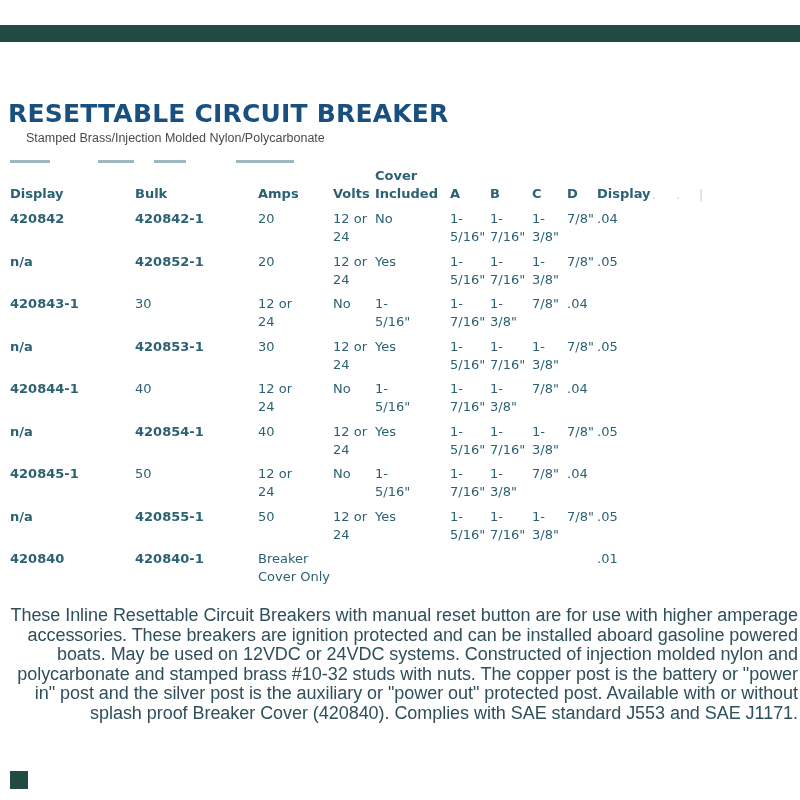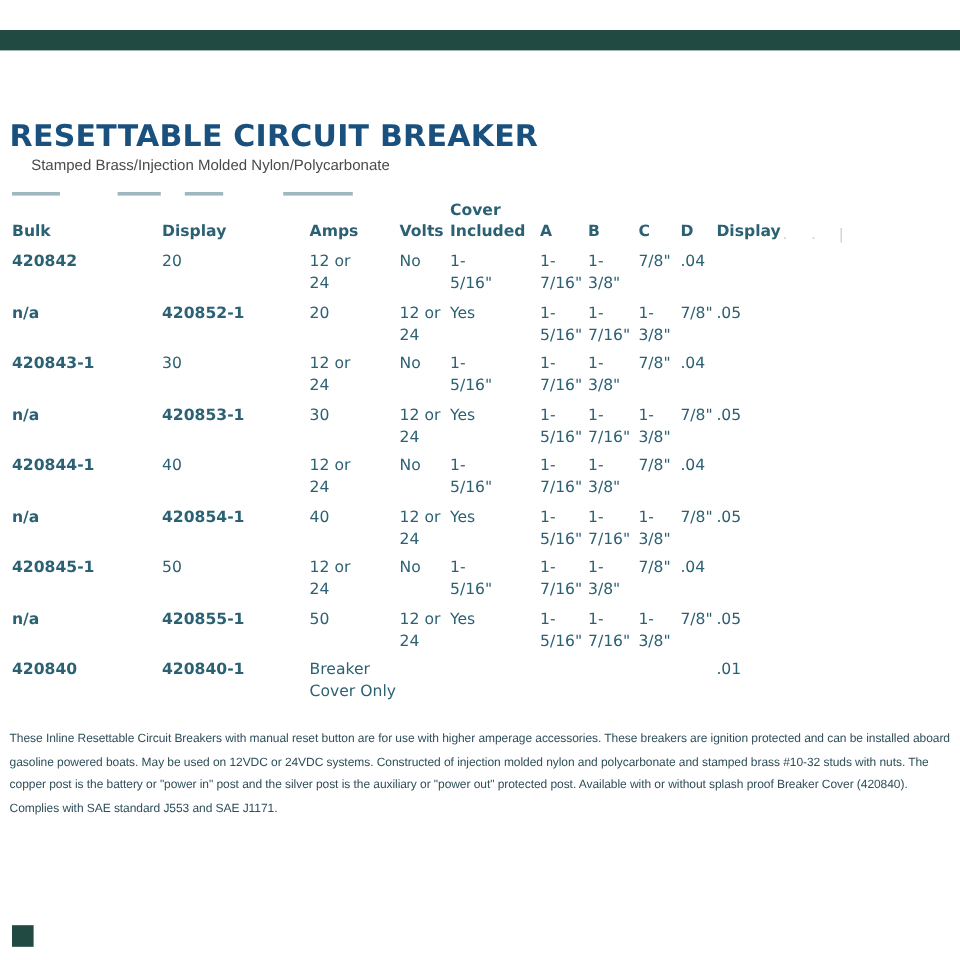--- a/index.html
+++ b/index.html
@@ -73,24 +73,25 @@
   .trow { display: grid; grid-template-columns: 125px 123px 75px 42px 75px 40px 42px 35px 30px 1fr; height: 42.5px; }
   .trow .cell { white-space: nowrap; }
   .trow .cell .line { line-height: 18px; height: 18px; }
   .col-bulk, .col-display { font-weight: bold; }
   
   .description {
     position: absolute;
     left: 8px; top: 606px;
     width: 790px;
     font-family: "Liberation Sans", sans-serif;
-    font-size: 10px;
+    font-size: 18px;
     line-height: 19.5px;
     letter-spacing: -0.05px;
     color: var(--paragraph-color, #2f4f5a);
+    text-align: right;
   }
 </style>
 </head>
 <body>
 
 <div id="page">
 
   <div class="topbar"></div>
 
   <div class="page-title">RESETTABLE CIRCUIT BREAKER</div>
@@ -98,39 +99,42 @@
 
   <div class="ghost-dashes">
     <span class="d1"></span>
       <span class="d2"></span>
       <span class="d3"></span>
       <span class="d4"></span>
   </div>
 
   <div class="spec-table">
     <div class="grid-row thead">
+      <div class="hcell"><span>Display</span></div>
       <div class="hcell"><span>Bulk</span></div>
-      <div class="hcell"><span>Display</span></div>
       <div class="hcell"><span>Amps</span></div>
       <div class="hcell"><span>Volts</span></div>
       <div class="hcell two-line">
         <div class="line">Cover</div>
         <div class="line">Included</div>
       </div>
       <div class="hcell"><span>A</span></div>
       <div class="hcell"><span>B</span></div>
       <div class="hcell"><span>C</span></div>
       <div class="hcell"><span>D</span></div>
       <div class="hcell"><span>Display</span></div>
     </div>
     <div class="tbody">
         <div class="trow">
           <div class="cell col-bulk">
             <div class="line">420842</div>
           </div>
+          <div class="cell col-display">
+            <div class="line">420842-1</div>
+          </div>
           <div class="cell col-amps">
             <div class="line">20</div>
             <div class="line"></div>
           </div>
           <div class="cell col-volts">
             <div class="line">12 or</div>
             <div class="line">24</div>
           </div>
           <div class="cell col-cover">
             <div class="line">No</div>

